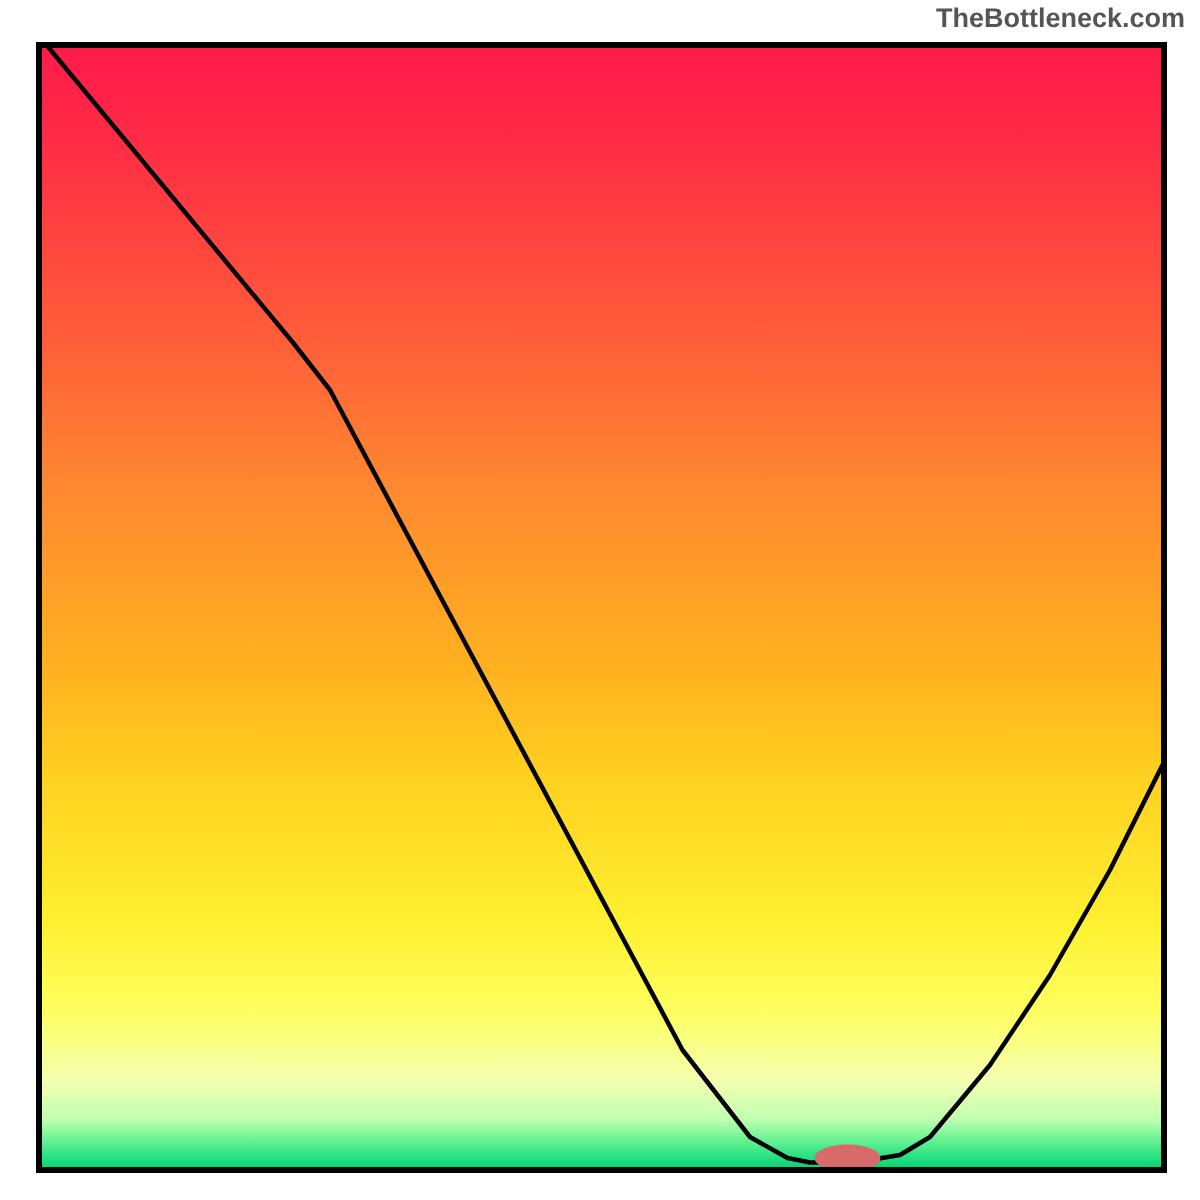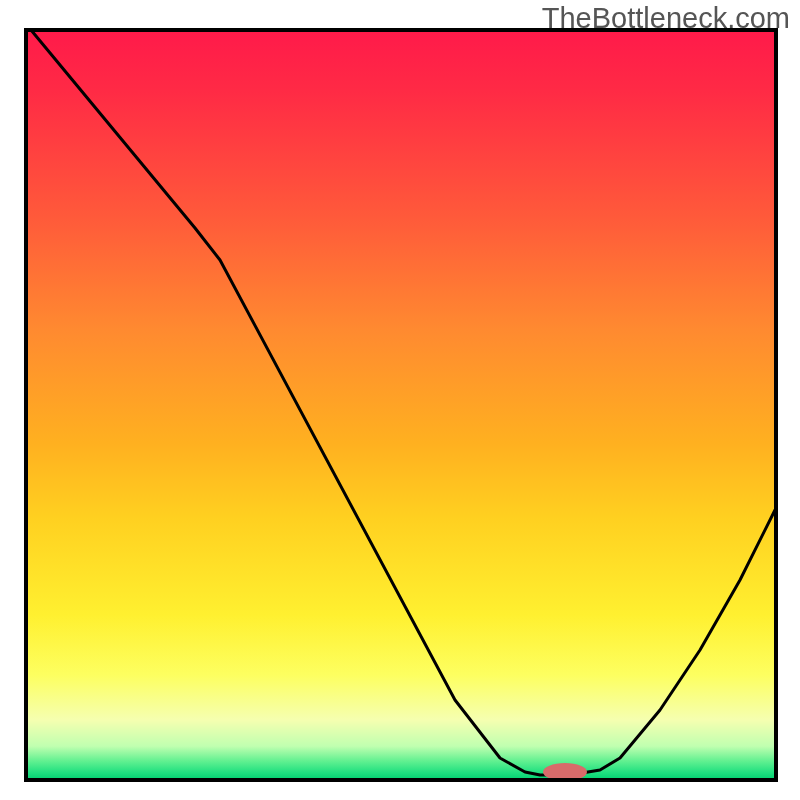--- a/index.html
+++ b/index.html
@@ -12,22 +12,22 @@
   }
   .container {
     position: relative;
     width: 800px;
     height: 800px;
   }
   .watermark {
     position: absolute;
     top: 2px;
     right: 10px;
-    font-size: 29px;
-    font-weight: 400;
+    font-size: 18px;
+    font-weight: 700;
     color: #555555;
     z-index: 10;
   }
   svg {
     display: block;
   }
 </style>
 </head>
 <body>
 <div class="container">

